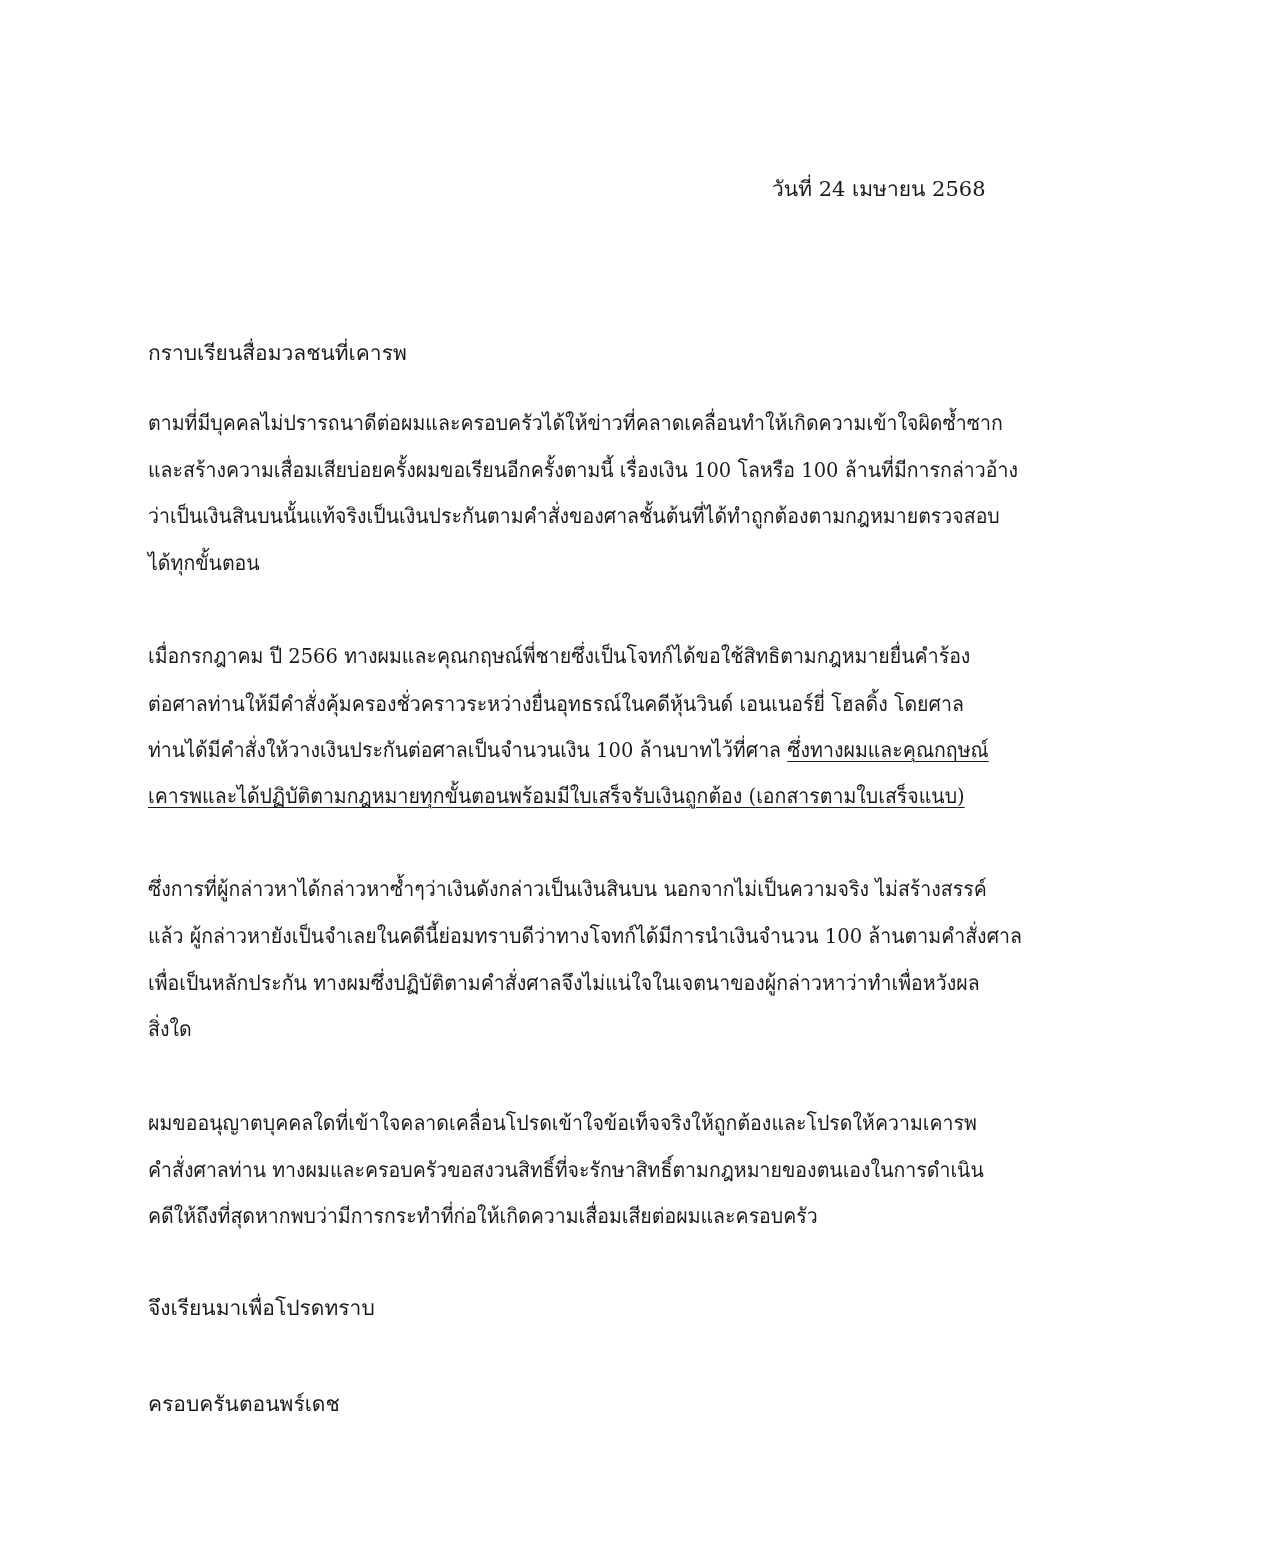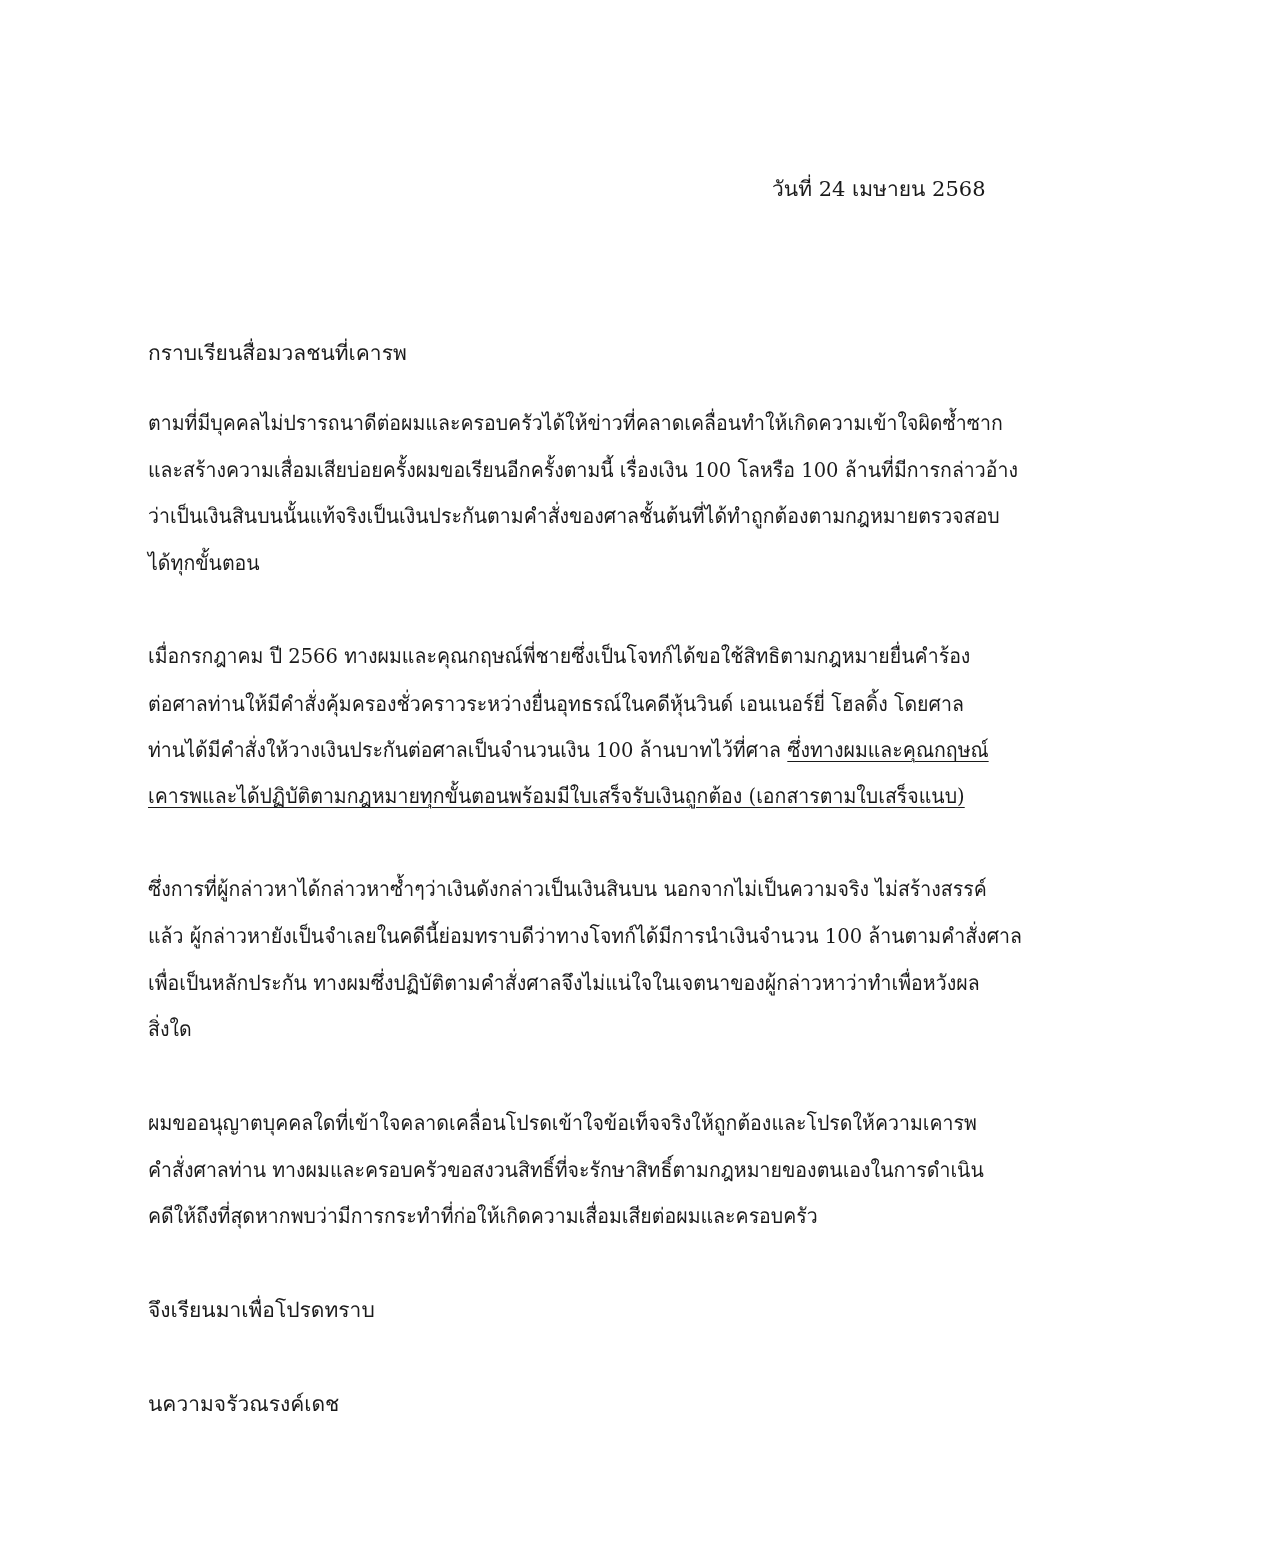--- a/index.html
+++ b/index.html
@@ -78,17 +78,17 @@
     <div class="line para-line" style="top:952px; transform:scaleX(0.93);">เพื่อเป็นหลักประกัน ทางผมซึ่งปฏิบัติตามคำสั่งศาลจึงไม่แน่ใจในเจตนาของผู้กล่าวหาว่าทำเพื่อหวังผล</div>
     <div class="line para-line" style="top:998px; transform:scaleX(0.93);">สิ่งใด</div>
   </div>
 
   <div>
     <div class="line para-line" style="top:1092px; transform:scaleX(0.93);">ผมขออนุญาตบุคคลใดที่เข้าใจคลาดเคลื่อนโปรดเข้าใจข้อเท็จจริงให้ถูกต้องและโปรดให้ความเคารพ</div>
     <div class="line para-line" style="top:1139px; transform:scaleX(0.93);">คำสั่งศาลท่าน  ทางผมและครอบครัวขอสงวนสิทธิ์ที่จะรักษาสิทธิ์ตามกฎหมายของตนเองในการดำเนิน</div>
     <div class="line para-line" style="top:1185px; transform:scaleX(0.93);">คดีให้ถึงที่สุดหากพบว่ามีการกระทำที่ก่อให้เกิดความเสื่อมเสียต่อผมและครอบครัว</div>
   </div>
 
-  <div class="line" style="top:1279px;">จึงเรียนมาเพื่อโปรดทราบ</div>
+  <div class="line" style="top:1279px;font-family:Liberation Mono, monospace;">จึงเรียนมาเพื่อโปรดทราบ</div>
 
-  <div class="line" style="top:1373px;">นความจรัวณรงค์เดช</div>
+  <div class="line" style="top:1373px;">ครอบครันตอนพร์เดช</div>
 
 </div>
 
 </body></html>

